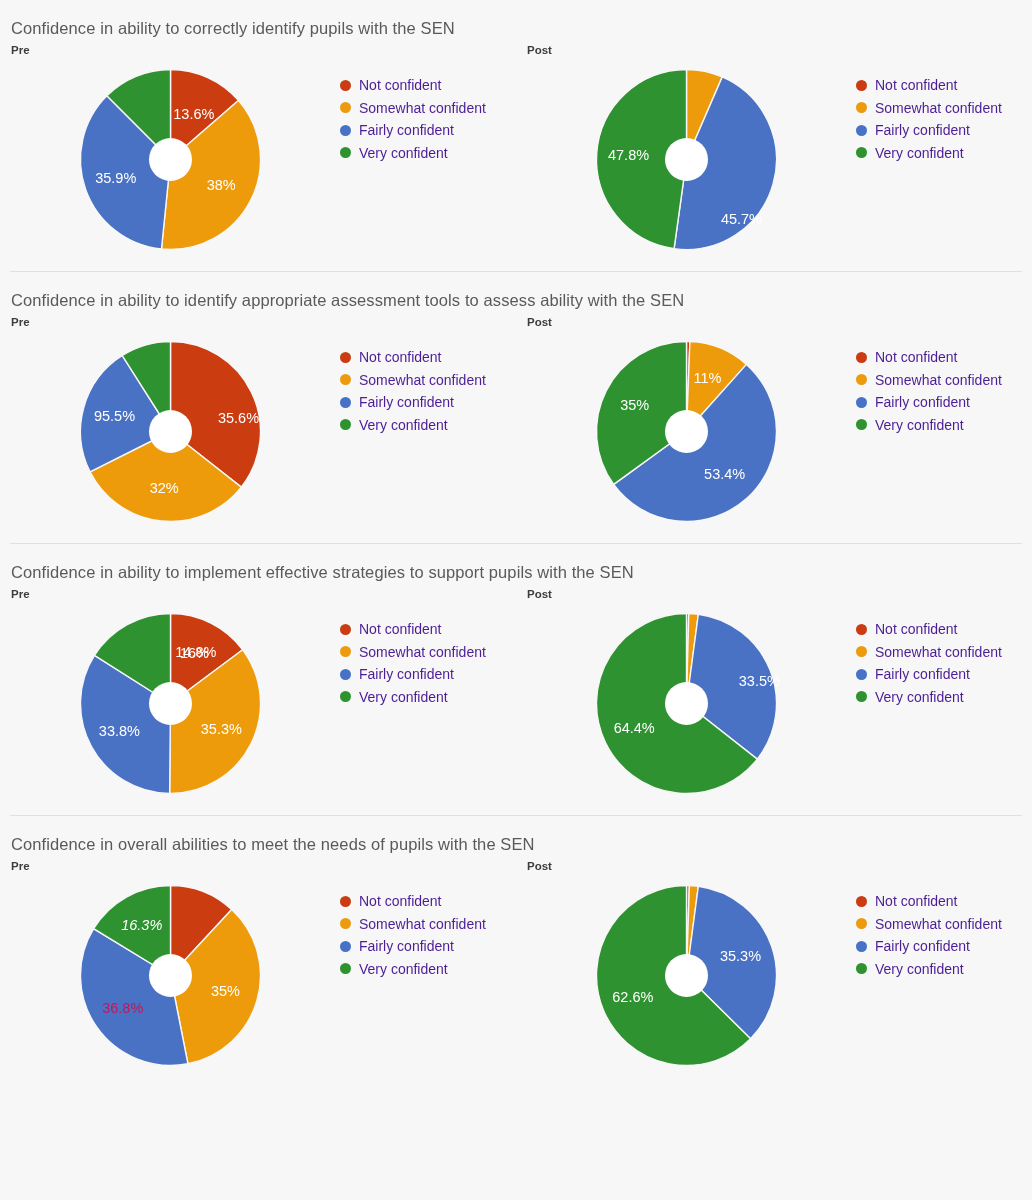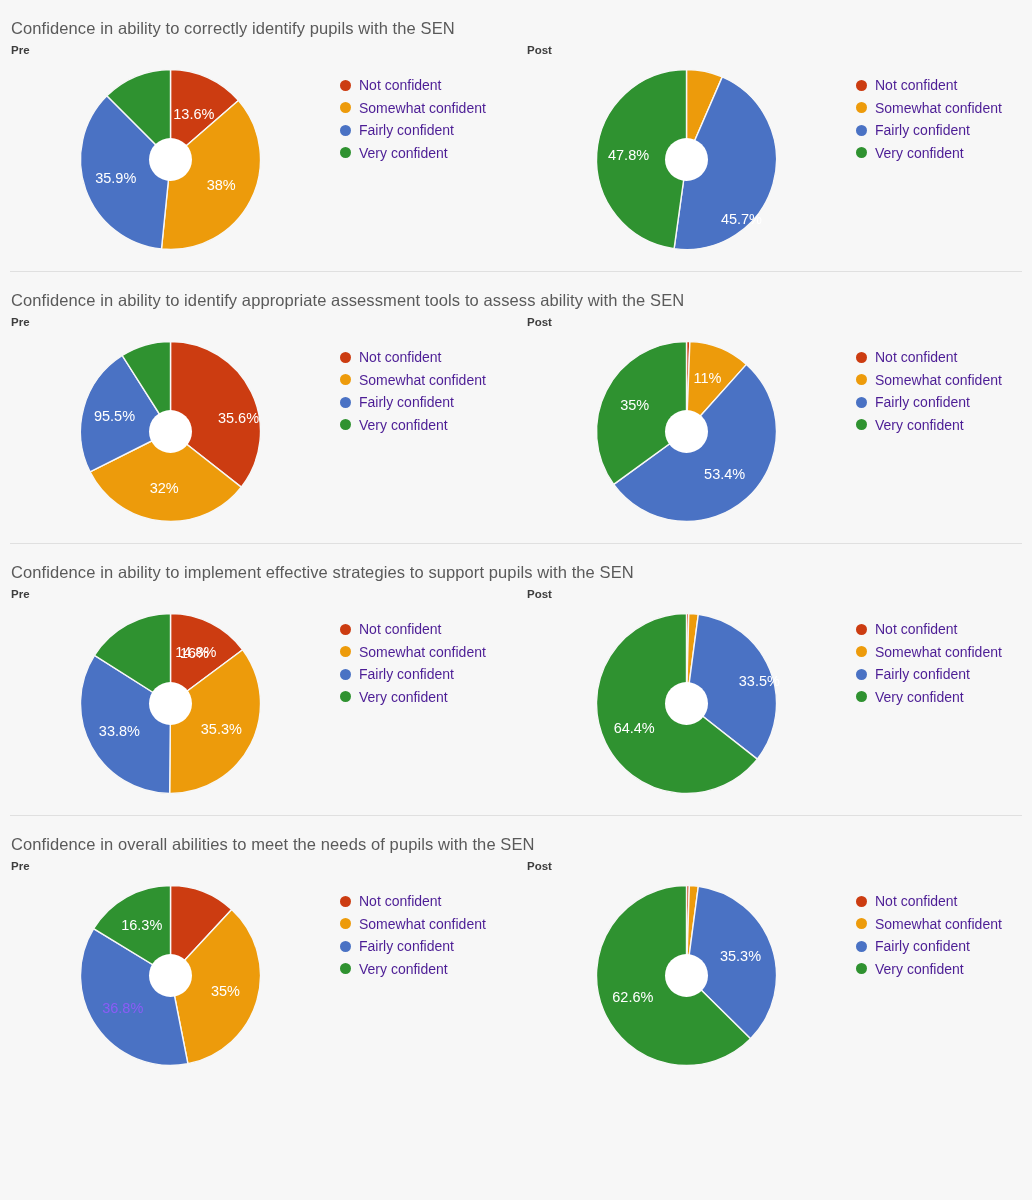--- a/index.html
+++ b/index.html
@@ -355,22 +355,22 @@
             <div class="donut-wrap">
               <div class="donut">
                 <svg width="185" height="185" viewBox="0 0 185 185">
                   <path d="M 92.5 92.5 L 92.5 2.5 A 90 90 0 0 1 153.69580408501776 26.507018839969604 Z" fill="#cc3c11" stroke="#f7f7f7" stroke-width="1.4"></path>
                   <path d="M 92.5 92.5 L 153.69580408501776 26.507018839969604 A 90 90 0 0 1 109.91945212457738 180.7981465699001 Z" fill="#ed9b0b" stroke="#f7f7f7" stroke-width="1.4"></path>
                   <path d="M 92.5 92.5 L 109.91945212457738 180.7981465699001 A 90 90 0 0 1 15.615031147063476 45.71643916413607 Z" fill="#4a72c4" stroke="#f7f7f7" stroke-width="1.4"></path>
                   <path d="M 92.5 92.5 L 15.615031147063476 45.71643916413607 A 90 90 0 0 1 92.50000000000006 2.5 Z" fill="#2f9230" stroke="#f7f7f7" stroke-width="1.4"></path>
                   <circle cx="92.5" cy="92.5" r="21.5" fill="#ffffff"></circle>
                 </svg>
                 <span class="slice-label" style="left: 147.913px; top: 108.222px; color: rgb(255, 255, 255);">35%</span>
-                <span class="slice-label" style="left: 45.2708px; top: 125.472px; color: #8b5cf6;">36.8%</span>
-                <span class="slice-label" style="left: 64.2765px; top: 42.2885px; color: rgb(255, 255, 255);">16.3%</span>
+                <span class="slice-label" style="left: 45.2708px; top: 125.472px; color: #be185d;">36.8%</span>
+                <span class="slice-label" style="left: 64.2765px; top: 42.2885px; color: rgb(255, 255, 255); font-style: italic;">16.3%</span>
               </div>
             </div>
             <div class="legend">
               <div class="legend-item">
                 <span class="legend-dot" style="background: rgb(204, 60, 17);"></span>
                 <span class="legend-text">Not confident</span>
               </div>
               <div class="legend-item">
                 <span class="legend-dot" style="background: rgb(237, 155, 11);"></span>
                 <span class="legend-text">Somewhat confident</span>

